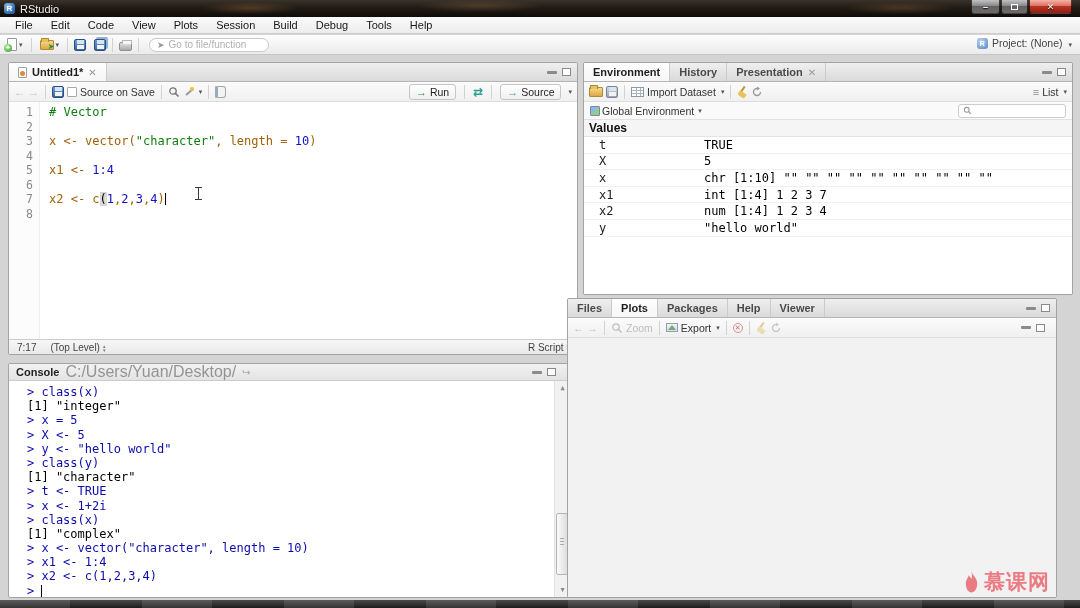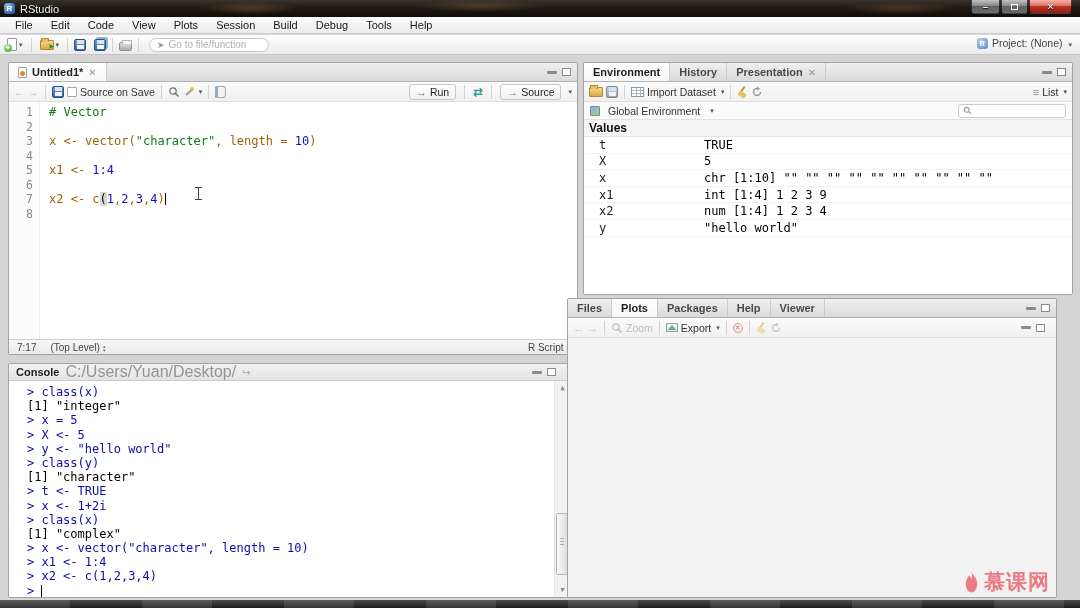--- a/index.html
+++ b/index.html
@@ -127,21 +127,21 @@
   .console-line.input{color:#0b0bab;}
   .console-line.output{color:#000;}
   .scrollbar{position:absolute;top:0;right:0;bottom:0;width:15px;background:#f1f1f1;border-left:1px solid #e2e2e2;}
   .sb-arrow{position:absolute;left:0;width:15px;height:14px;color:#8a8a8a;font-size:7px;text-align:center;line-height:14px;}
   .sb-up{top:0;}.sb-down{bottom:0;}
   .sb-thumb{position:absolute;left:1px;right:1px;top:61%;height:29%;
     background:linear-gradient(90deg,#fafafa,#dedede);border:1px solid #b5b5b5;border-radius:2px;}
   .sb-grip{position:absolute;left:3px;right:3px;top:45%;height:1px;background:#aaa;box-shadow:0 3px 0 #aaa,0 -3px 0 #aaa;}
 
   
-  .global-row{display:flex;align-items:center;height:18px;flex:0 0 18px;gap:8px;padding:0 6px;
+  .global-row{display:flex;align-items:center;height:18px;flex:0 0 18px;gap:2px;padding:0 6px;
     background:#fafafa;border-bottom:1px solid #e2e2e2;font-size:10.5px;color:#333;}
   .icon-cube{width:10px;height:10px;background:linear-gradient(135deg,#8fb6e4 50%,#8fce8f 50%);border:1px solid #7a8a9a;border-radius:1px;}
   .search-box{margin-left:auto;width:108px;height:14px;border:1px solid #ccc;border-radius:3px;background:#fff;
     display:flex;align-items:center;gap:3px;padding:0 4px;}
   .values-section{flex:1;overflow:hidden;display:flex;flex-direction:column;background:#fff;}
   .values-header{height:17px;flex:0 0 17px;padding:1px 5px;font-size:12px;font-weight:bold;color:#111;
     background:#f5f5f5;border-bottom:1px solid #e3e3e3;}
   .env-row{display:flex;height:16.6px;align-items:center;border-bottom:1px solid #f1f1f1;
     font-family:"DejaVu Sans Mono","Liberation Mono",monospace;font-size:12px;}
   .env-name{width:120px;flex:0 0 120px;padding-left:15px;color:#222;}
@@ -394,21 +394,21 @@
           <div class="env-row">
             <span class="env-name">X</span>
             <span class="env-value">5</span>
           </div>
           <div class="env-row">
             <span class="env-name">x</span>
             <span class="env-value">chr [1:10] "" "" "" "" "" "" "" "" "" ""</span>
           </div>
           <div class="env-row">
             <span class="env-name">x1</span>
-            <span class="env-value">int [1:4] 1 2 3 9</span>
+            <span class="env-value">int [1:4] 1 2 3 7</span>
           </div>
           <div class="env-row">
             <span class="env-name">x2</span>
             <span class="env-value">num [1:4] 1 2 3 4</span>
           </div>
           <div class="env-row">
             <span class="env-name">y</span>
             <span class="env-value">"hello world"</span>
           </div>
         </div>

